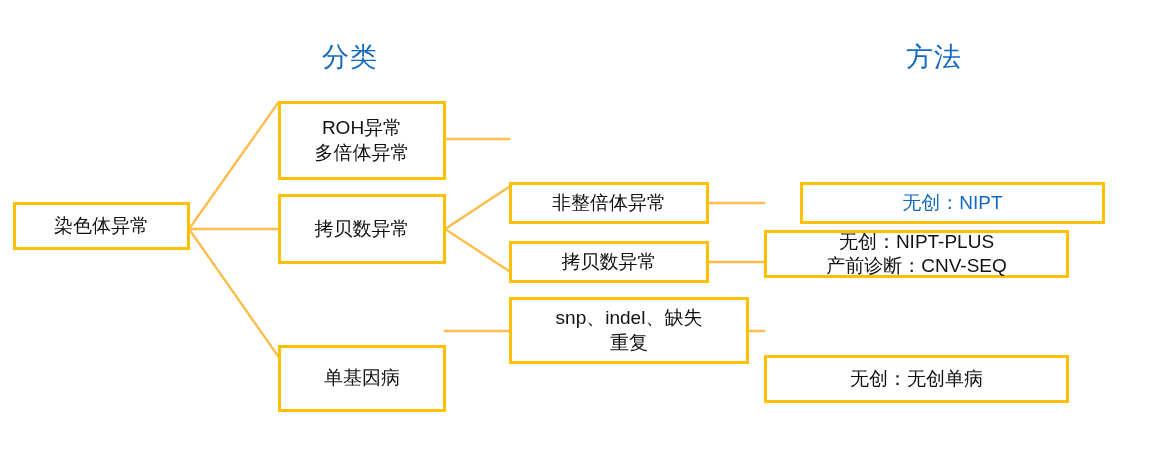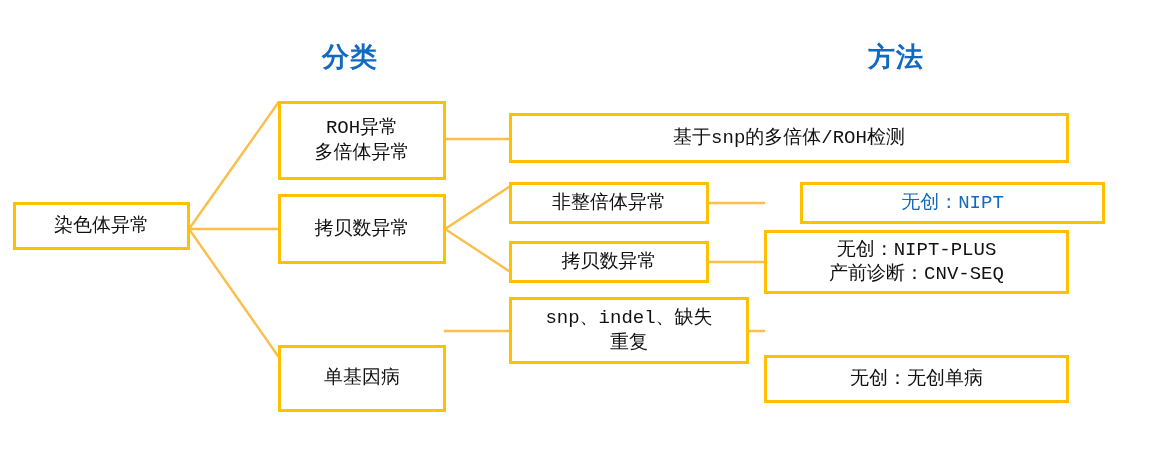--- a/index.html
+++ b/index.html
@@ -11,40 +11,39 @@
     position: relative;
     width: 1150px;
     height: 450px;
     background: #ffffff;
     font-family: "Liberation Sans", "DejaVu Sans", sans-serif;
     overflow: hidden;
   }
   .col-title {
     position: absolute;
     color: #1169C0;
-    font-weight: bold;
+    font-weight: normal;
     font-size: 27px;
     letter-spacing: 1px;
     white-space: nowrap;
     line-height: 1;
   }
   .node {
     position: absolute;
     box-sizing: border-box;
     border: 3px solid #FFC000;
     background: #ffffff;
     display: flex;
     align-items: center;
     justify-content: center;
     text-align: center;
     color: #111111;
     font-size: 19px;
     line-height: 1.28;
     z-index: 3;
-    font-family: Liberation Mono, monospace;
   }
   .node .txt {
     display: block;
     padding: 0 6px;
     white-space: pre-line;
   }
   .node.accent .txt { color: #1169C0; }
   svg.links {
     position: absolute;
     left: 0;
@@ -54,21 +53,21 @@
     z-index: 1;
     pointer-events: none;
   }
 </style>
 </head>
 <body>
 
 <div id="canvas">
 
   <div class="col-title" style="left:322px; top:44px;">分类</div>
-  <div class="col-title" style="left:868px; top:44px;">方法</div>
+  <div class="col-title" style="left:906px; top:44px;">方法</div>
 
   <svg class="links" viewBox="0 0 1150 450">
     <g stroke="#FBBE4B" stroke-width="2.4" fill="none" stroke-linecap="square">
 
       <line x1="189" y1="229" x2="278" y2="103"></line>
       <line x1="189" y1="229" x2="278" y2="229"></line>
       <line x1="189" y1="229" x2="278" y2="356"></line>
 
       <line x1="445" y1="139" x2="509" y2="139"></line>
 
@@ -102,27 +101,24 @@
     <span class="txt">非整倍体异常</span>
   </div>
   <div class="node" style="left:509px; top:241px; width:200px; height:42px;">
     <span class="txt">拷贝数异常</span>
   </div>
   <div class="node" style="left:509px; top:297px; width:240px; height:67px;">
     <span class="txt">snp、indel、缺失
 重复</span>
   </div>
 
-  <div class="node" style="left:509px; top:113px; width:560px; height:50px;">
-    <span class="txt">基于snp的多倍体/ROH检测</span>
-  </div>
   <div class="node accent" style="left:764px; top:182px; width:305px; height:42px;margin-left:36px;">
     <span class="txt">无创：NIPT</span>
   </div>
-  <div class="node" style="left:764px; top:230px; width:305px; height:64px;">
+  <div class="node" style="left:764px; top:230px; width:305px; height:48px;">
     <span class="txt">无创：NIPT-PLUS
 产前诊断：CNV-SEQ</span>
   </div>
   <div class="node" style="left:764px; top:307px; width:305px; height:48px;margin-top:48px;">
     <span class="txt">无创：无创单病</span>
   </div>
 
 </div>
 
 </body></html>

